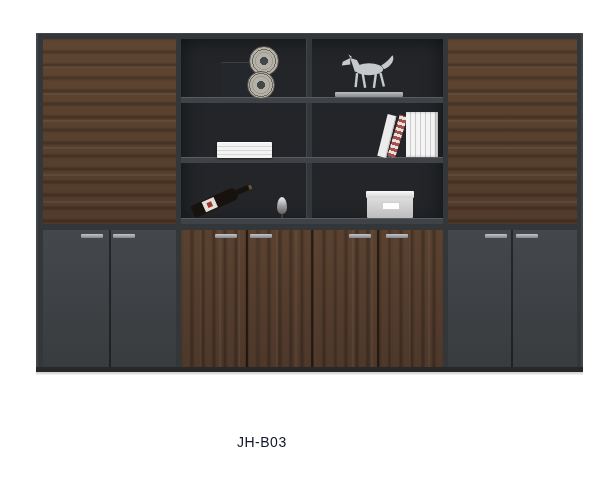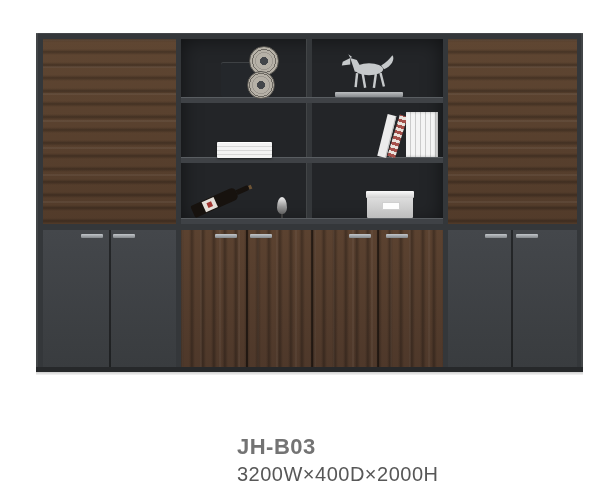--- a/index.html
+++ b/index.html
@@ -97,21 +97,21 @@
   .stopper::after{content:'';position:absolute;left:4px;bottom:-4px;width:2px;height:4px;background:#3c3c3c;}
 
   .storage-box{position:absolute;left:186px;top:152px;width:46px;height:27px;
       background:linear-gradient(180deg,#e8e8e8,#bdbdbd);border-radius:1px;}
   .storage-box::before{content:'';position:absolute;left:-1px;top:0;width:48px;height:7px;
       background:linear-gradient(180deg,#fafafa,#d2d2d2);border-radius:1px;}
   .storage-box::after{content:'';position:absolute;left:15px;top:11px;width:16px;height:6px;background:#fdfdfd;border:1px solid #cfcfcf;}
 
   
   .caption{position:absolute;left:237px;top:434px;text-align:left;}
-  .model{font-size:22px;font-weight:bold;color:#737373;letter-spacing:.5px;line-height:1.15;}
+  .model{font-size:14px;font-weight:normal;color:#0f172a;letter-spacing:.5px;line-height:1.15;}
   .dims{font-size:20px;font-weight:300;color:#575757;letter-spacing:.5px;margin-top:4px;line-height:1.15;}
 </style>
 </head>
 <body>
 
 <div class="stage">
 
   <div class="cabinet">
 
     <div class="top-section">
@@ -189,16 +189,15 @@
       </div>
     </div>
 
     <div class="base-strip"></div>
   </div>
 
   <div class="floor-shadow"></div>
 
   <div class="caption">
     <div class="model">JH-B03</div>
-    <div class="dims">3200W×400D×2000H</div>
   </div>
 
 </div>
 
 </body></html>

